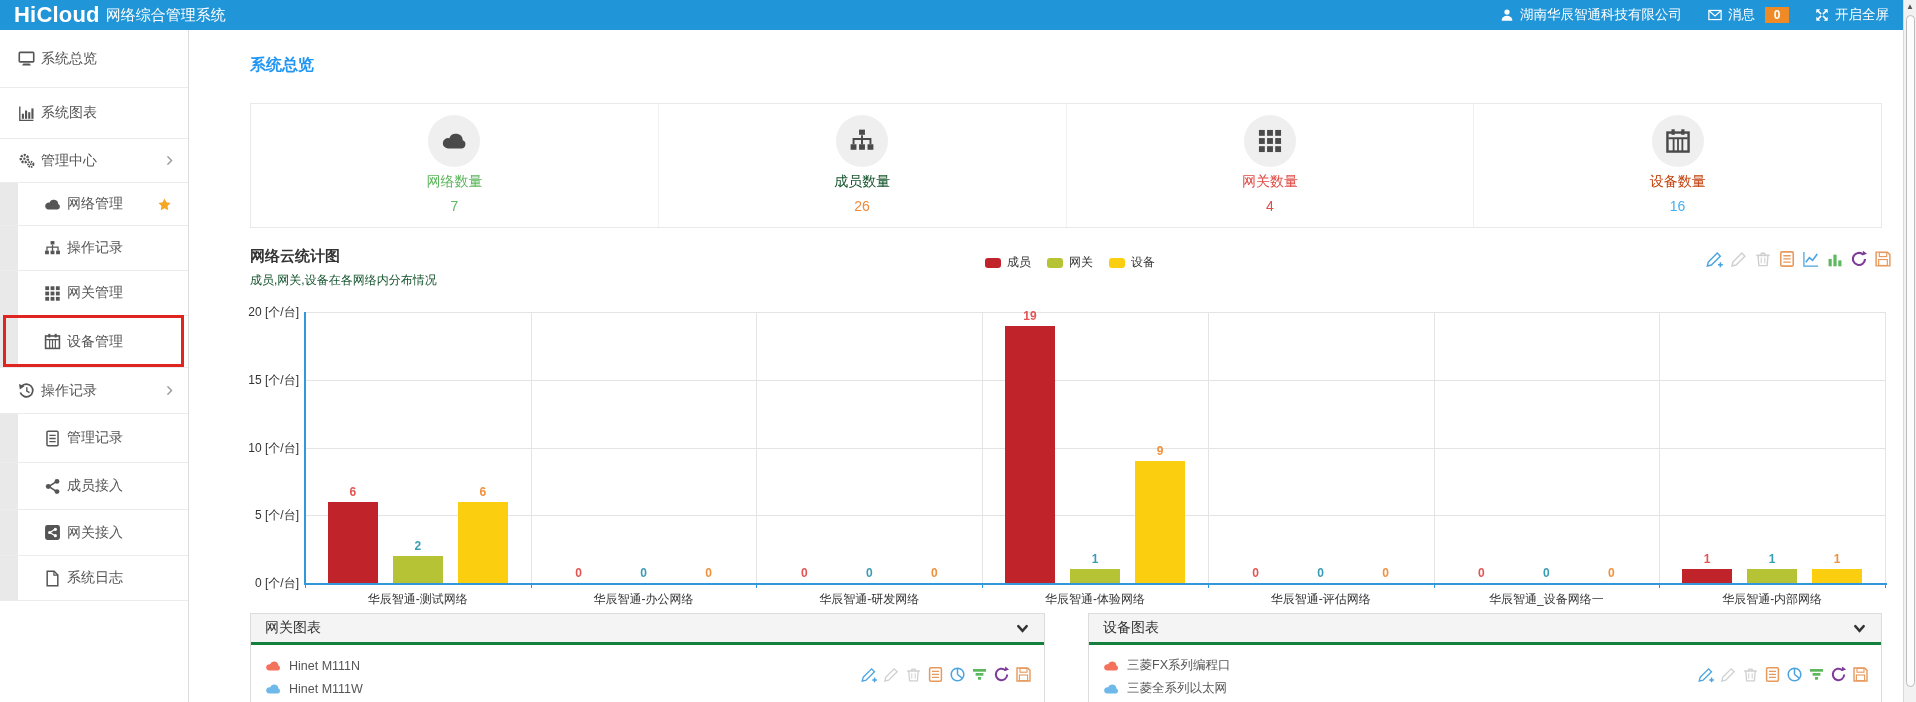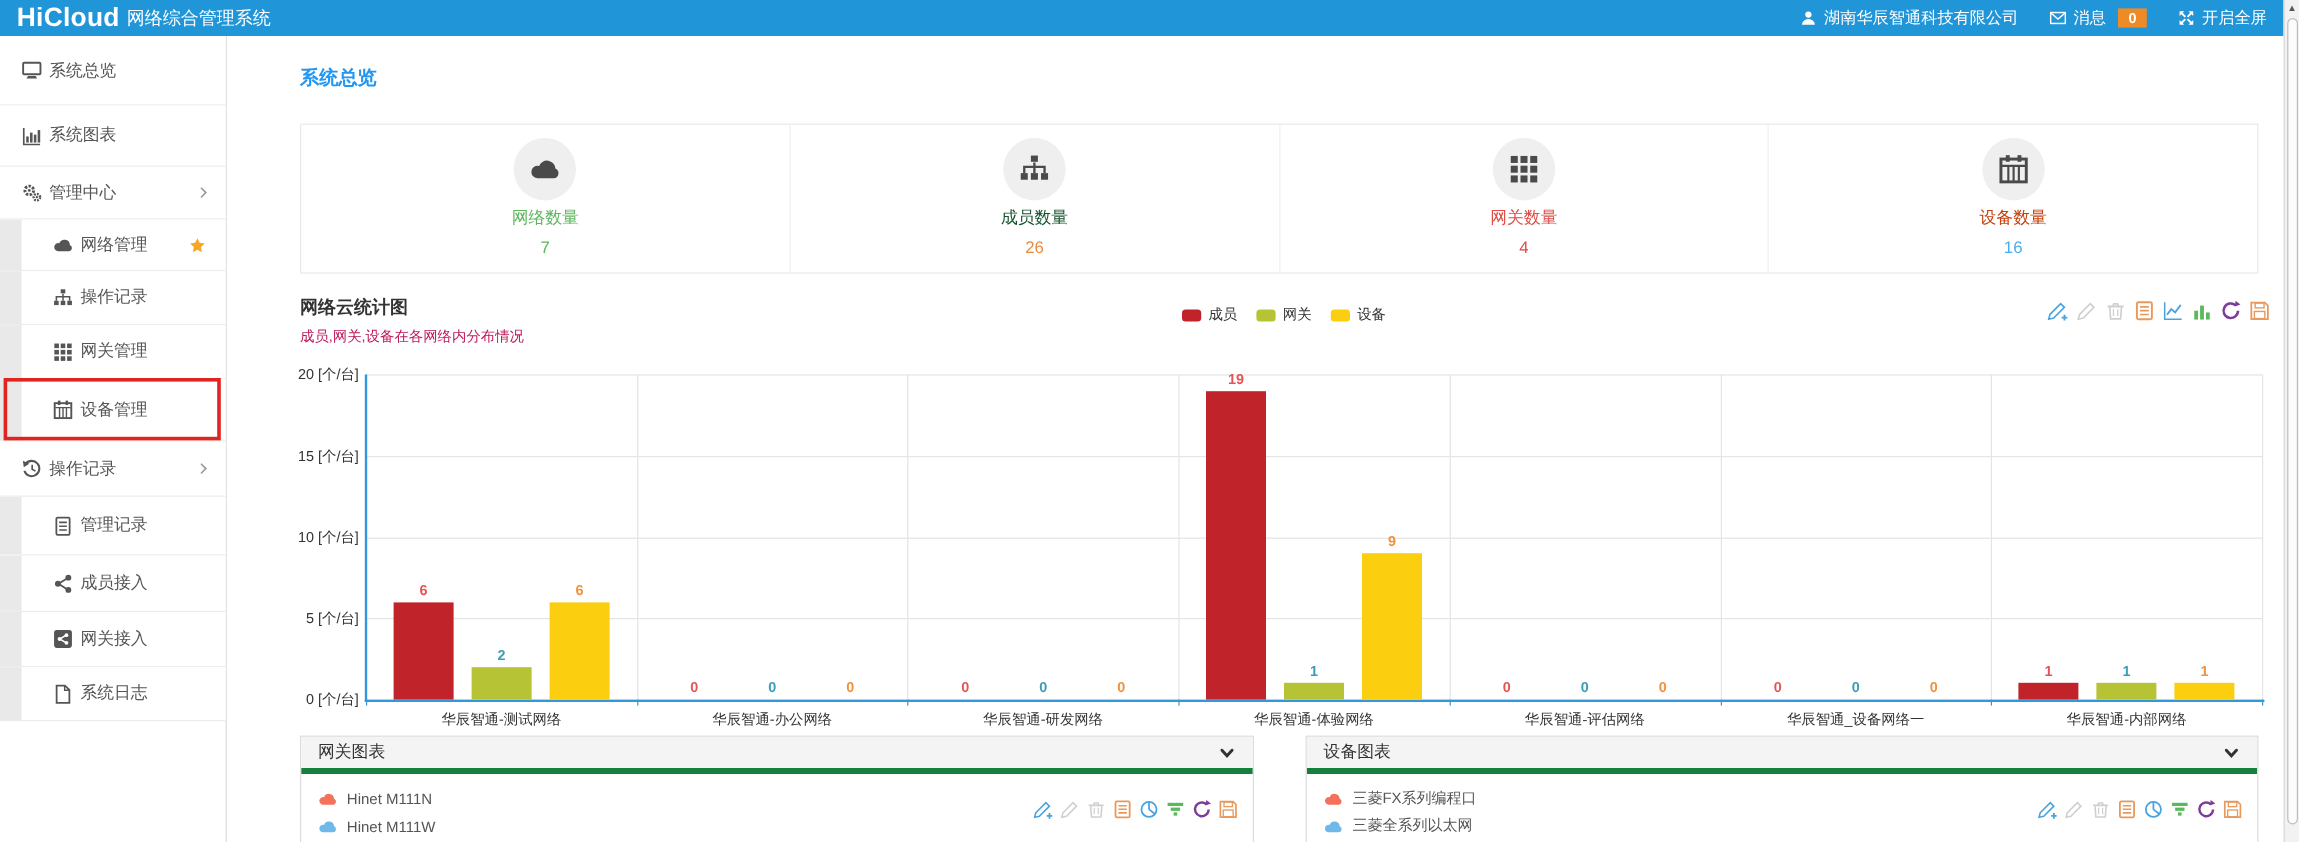--- a/index.html
+++ b/index.html
@@ -50,21 +50,21 @@
   .stat-card { flex:1 1 0; border-right:1px solid #f0f0f0; display:flex; flex-direction:column;
     align-items:center; padding-top:11px; }
   .stat-card:last-child { border-right:none; }
   .stat-circle { width:52px; height:52px; border-radius:50%; background:#efefef;
     display:flex; align-items:center; justify-content:center; }
   .stat-circle .ic { width:26px; height:26px; color:#4a4a4a; }
   .stat-label { font-size:14px; margin-top:6px; }
   .stat-value { font-size:14px; margin-top:7px; }
 
   #chart-title { position:absolute; left:250px; top:247px; font-size:15px; font-weight:bold; color:#333; }
-  #chart-subtitle { position:absolute; left:250px; top:272px; font-size:12px; color:#be185d; }
+  #chart-subtitle { position:absolute; left:250px; top:272px; font-size:12px; color:#14532d; }
 
   #chart-legend { position:absolute; left:985px; top:254px; display:flex; gap:16px; align-items:center; }
   .leg-item { display:flex; align-items:center; gap:6px; font-size:12px; color:#333; cursor:pointer; }
   .leg-swatch { width:16px; height:10px; border-radius:3px; display:inline-block; }
 
   #chart-toolbar { position:absolute; top:250px; right:24px; display:flex; gap:6px; align-items:center; }
   .tool { width:18px; height:18px; cursor:pointer; }
   .ptool { width:17px; height:17px; cursor:pointer; }
   .ic-edit-add,.ic-line-chart,.ic-pie { color:#4aa3df; }
   .ic-edit,.ic-trash { color:#cfcfcf; }
@@ -83,21 +83,21 @@
   .ylab { font-size:12px; color:#333; text-align:right; }
   .clab { font-size:12px; color:#333; text-align:center; }
   .bar { pointer-events:auto; cursor:pointer; }
   .blab { font-size:12px; text-align:center; font-weight:bold; }
 
   
   .panel { position:absolute; top:613px; height:220px; background:#fff;
     border:1px solid #dcdcdc; overflow:hidden; }
   #panel-gateway { left:250px; width:795px; }
   #panel-device { left:1088px; width:794px; }
-  .panel-header { height:31px; background:#f4f4f4; border-bottom:5px solid #15803d;
+  .panel-header { height:31px; background:#f4f4f4; border-bottom:3px solid #15803d;
     display:flex; align-items:center; padding:0 14px; font-size:14px; color:#333; cursor:pointer; }
   .panel-header .chevd { width:15px; height:15px; color:#333; margin-left:auto; }
   .panel-body { position:relative; height:188px; }
   .pitem { display:flex; align-items:center; gap:8px; padding-left:14px; height:23px;
     font-size:12.5px; color:#555; cursor:pointer; }
   .pitem:first-child { margin-top:9px; }
   .pitem .ic { width:16px; height:16px; }
   .panel-tools { position:absolute; top:12px; right:12px; display:flex; gap:5px; }
 </style>
 </head>

